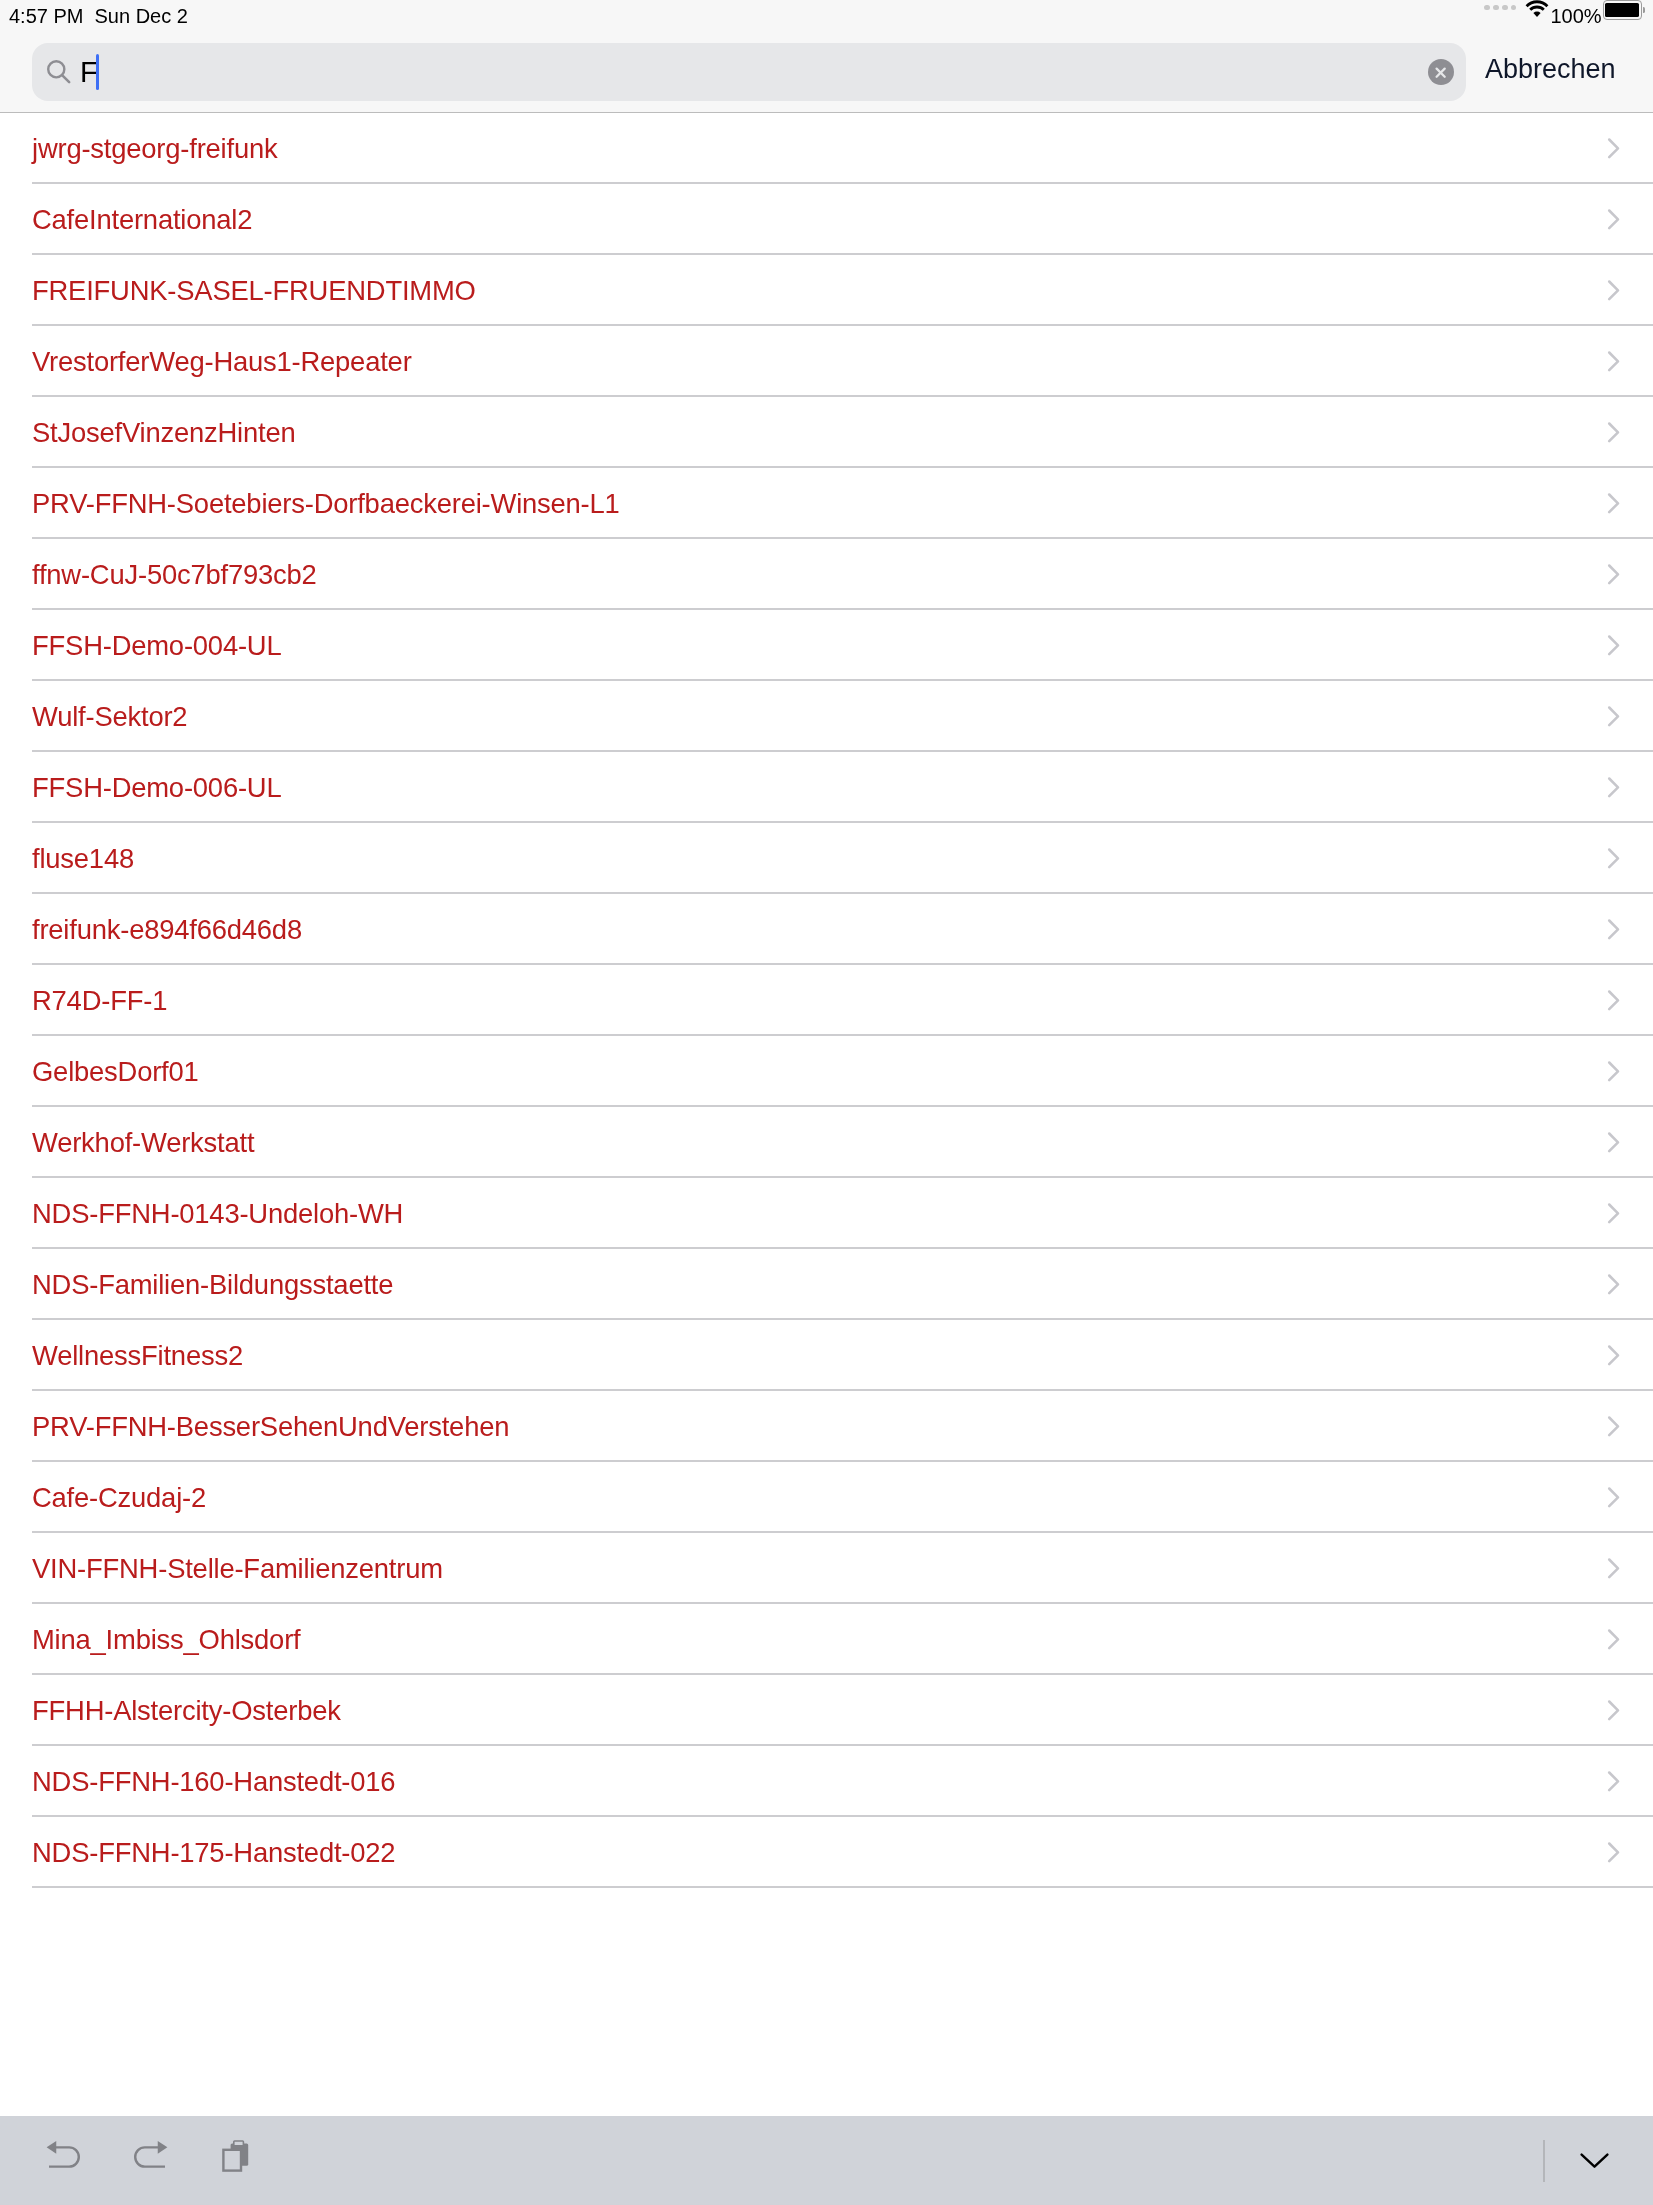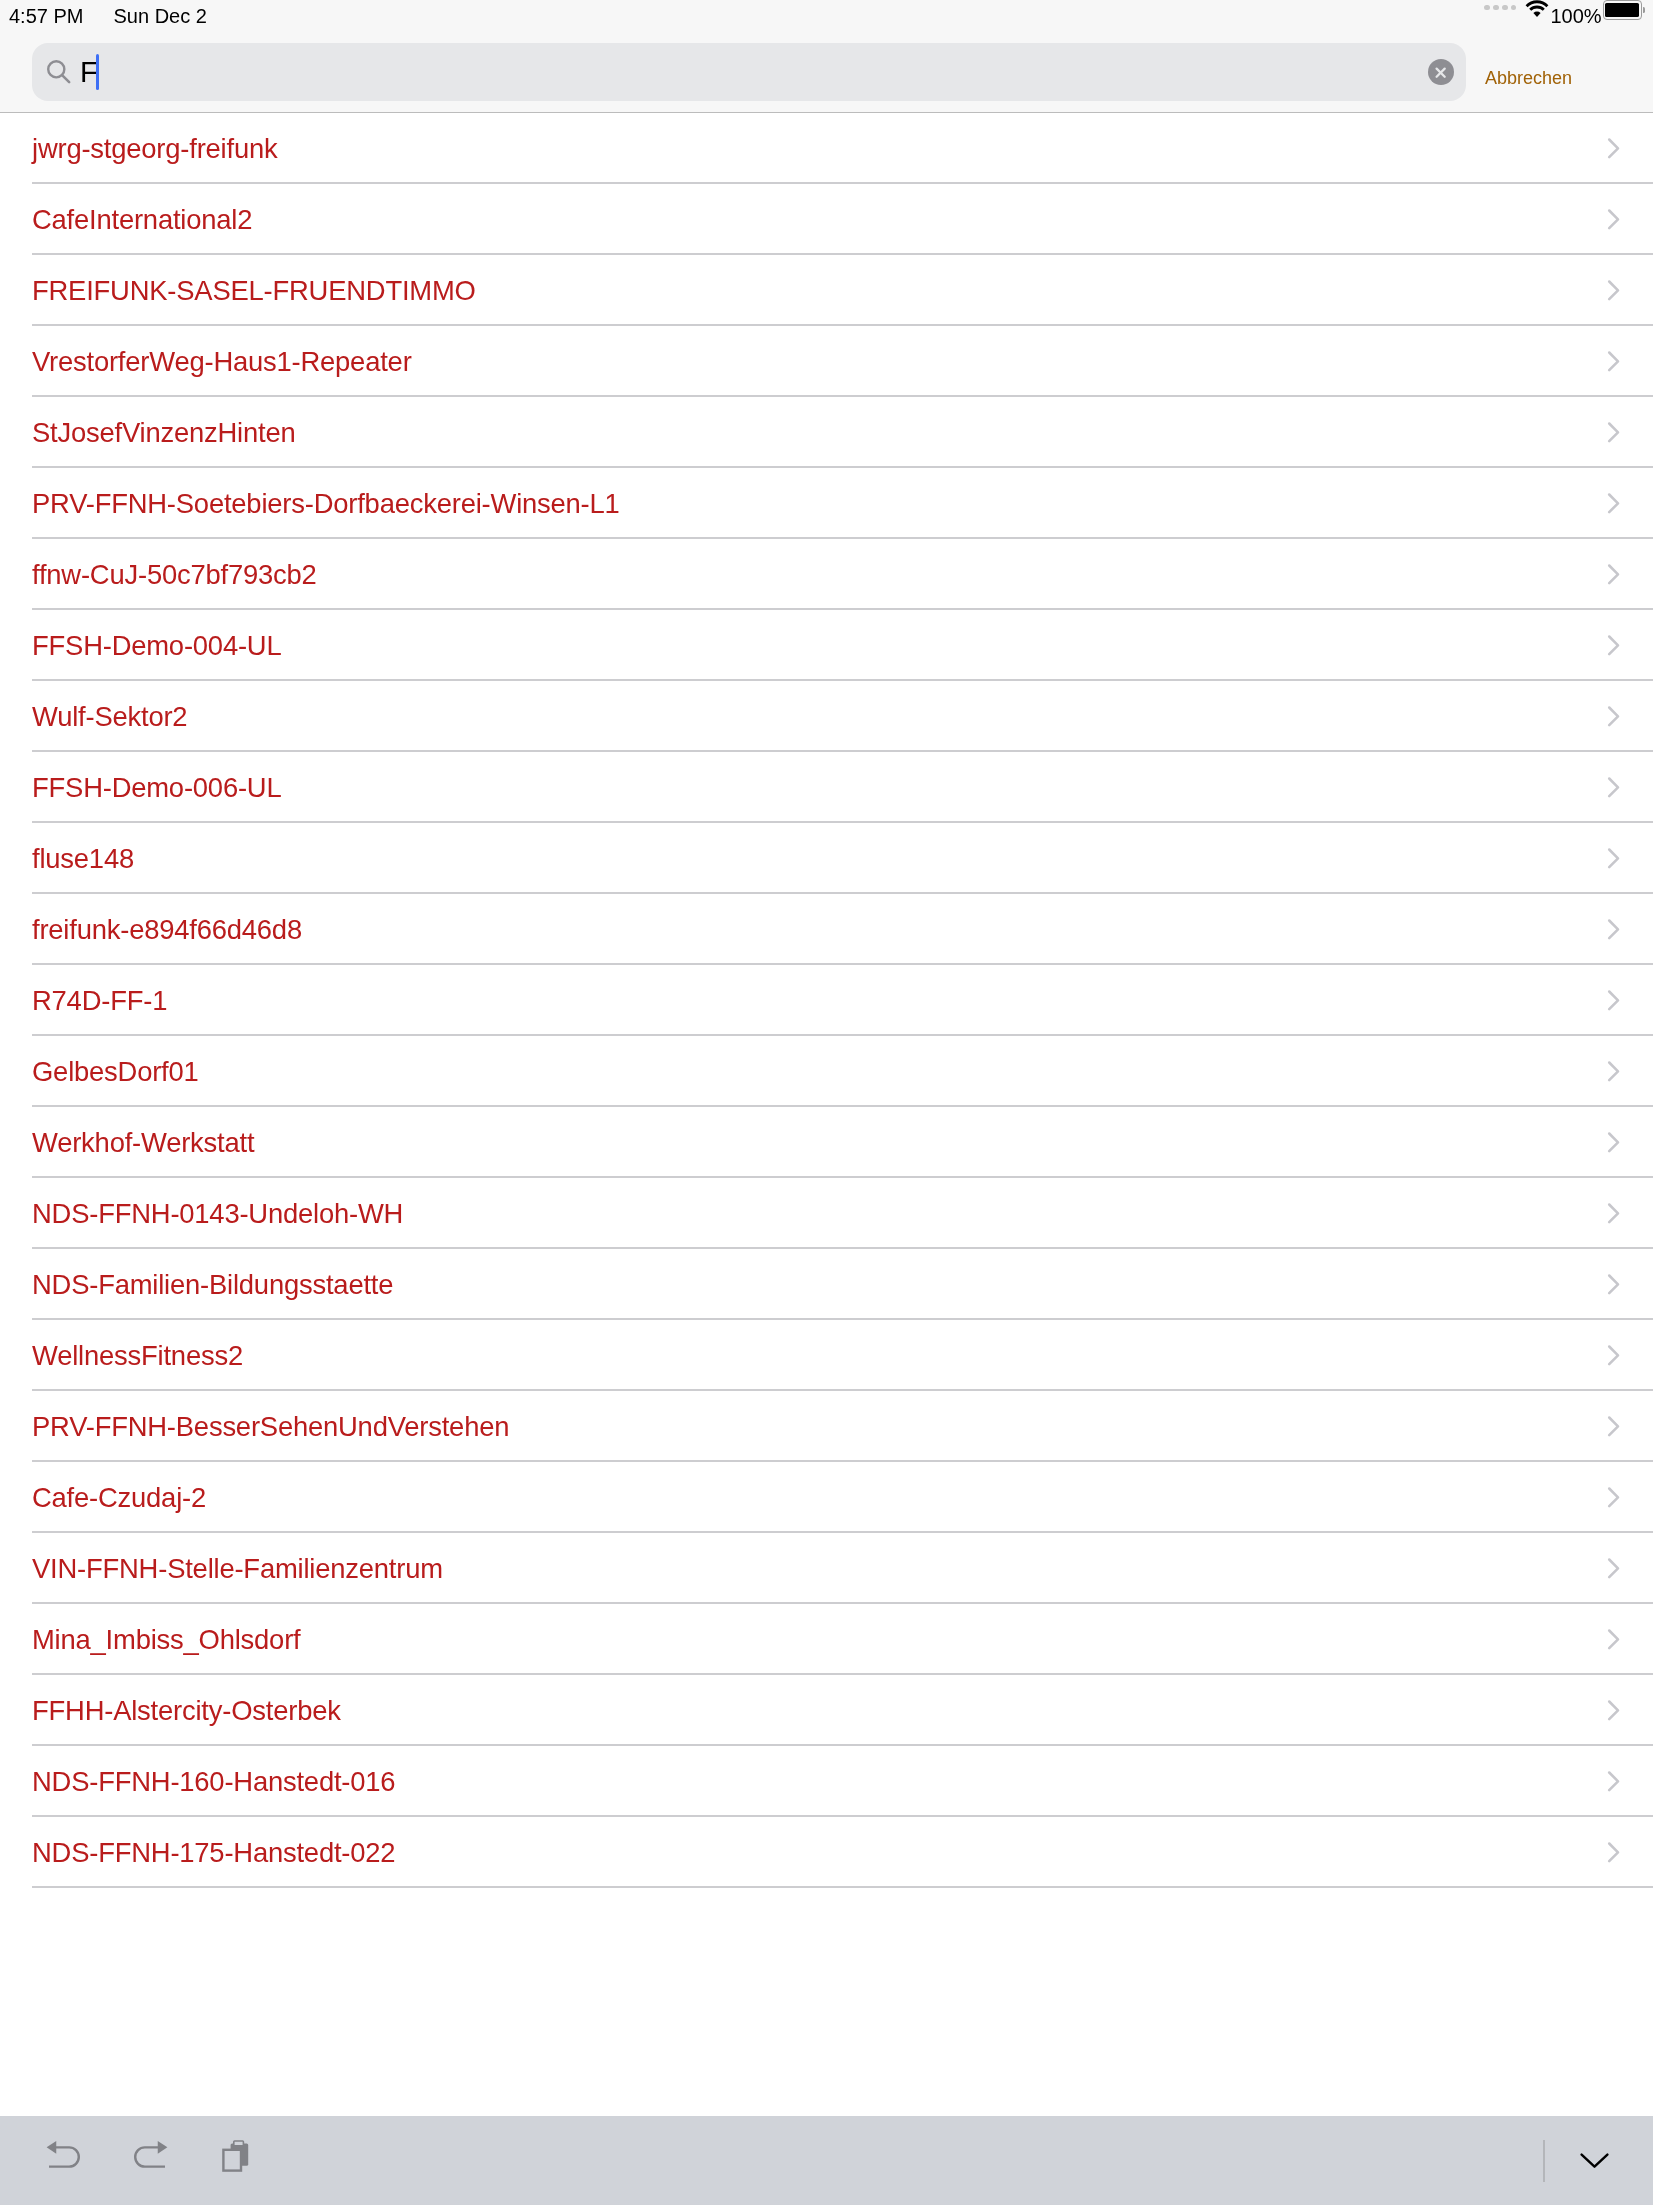--- a/index.html
+++ b/index.html
@@ -8,21 +8,21 @@
     background: #ffffff;
     font-family: "Liberation Sans", "DejaVu Sans", sans-serif;
     color: #000;
   }
   
   .status-bar {
     position: absolute; left: 0; top: 0; width: 1653px; height: 32px;
     background: #f7f7f7;
     font-size: 20px; line-height: 32px;
   }
-  .status-left { position: absolute; left: 9px; top: 0; display: flex; gap: 30px; }
+  .status-left { position: absolute; left: 9px; top: 0; display: flex; gap: 11px; }
   .status-right { position: absolute; right: 8px; top: 0; height: 32px; display: flex; align-items: flex-start; gap: 1px; }
   .signal-dots { display: flex; gap: 3.2px; margin-right: 8px; }
   .signal-dots span { width: 5.7px; height: 5.7px; border-radius: 50%; background: #c8c8c8; display: block; margin-top: 4.8px; }
   .battery { display: flex; align-items: center; }
   .battery-body { width: 34px; height: 14.5px; border: 1.6px solid #9b9b9b; border-radius: 4px; padding: 1.6px; box-sizing: content-box; }
   .battery-fill { width: 100%; height: 100%; background: #000; border-radius: 1.6px; }
   .battery-tip { width: 2.4px; height: 5.7px; background: #9b9b9b; border-radius: 0 1.6px 1.6px 0; margin-left: 0.8px; }
 
   
   .search-header {
@@ -37,22 +37,22 @@
   .search-input {
     position: absolute; left: 48px; top: 0; height: 58px; line-height: 58px;
     font-size: 29px; color: #000; display: flex; align-items: center;
   }
   .caret { display: inline-block; width: 3.2px; height: 36px; background: #3d6ff5; border-radius: 1.6px; margin-left: -1.6px; }
   .clear-button {
     position: absolute; left: 1396px; top: 16px; width: 26px; height: 26px; border-radius: 50%;
     background: #8e8e93; display: flex; align-items: center; justify-content: center;
   }
   .cancel-button {
-    position: absolute; left: 1485px; top: 17px; height: 58px; line-height: 58px;
-    font-size: 18px; color: #a16207;
+    position: absolute; left: 1485px; top: 8px; height: 58px; line-height: 58px;
+    font-size: 27px; color: #0f172a;
   }
 
   
   .list { position: absolute; left: 0; top: 113px; width: 1653px; }
   .row {
     position: relative; height: 71px; display: flex; align-items: center;
   }
   .row::after {
     content: ""; position: absolute; left: 32px; right: 0; bottom: 0; height: 1.6px; background: #cdcdd0;
   }

